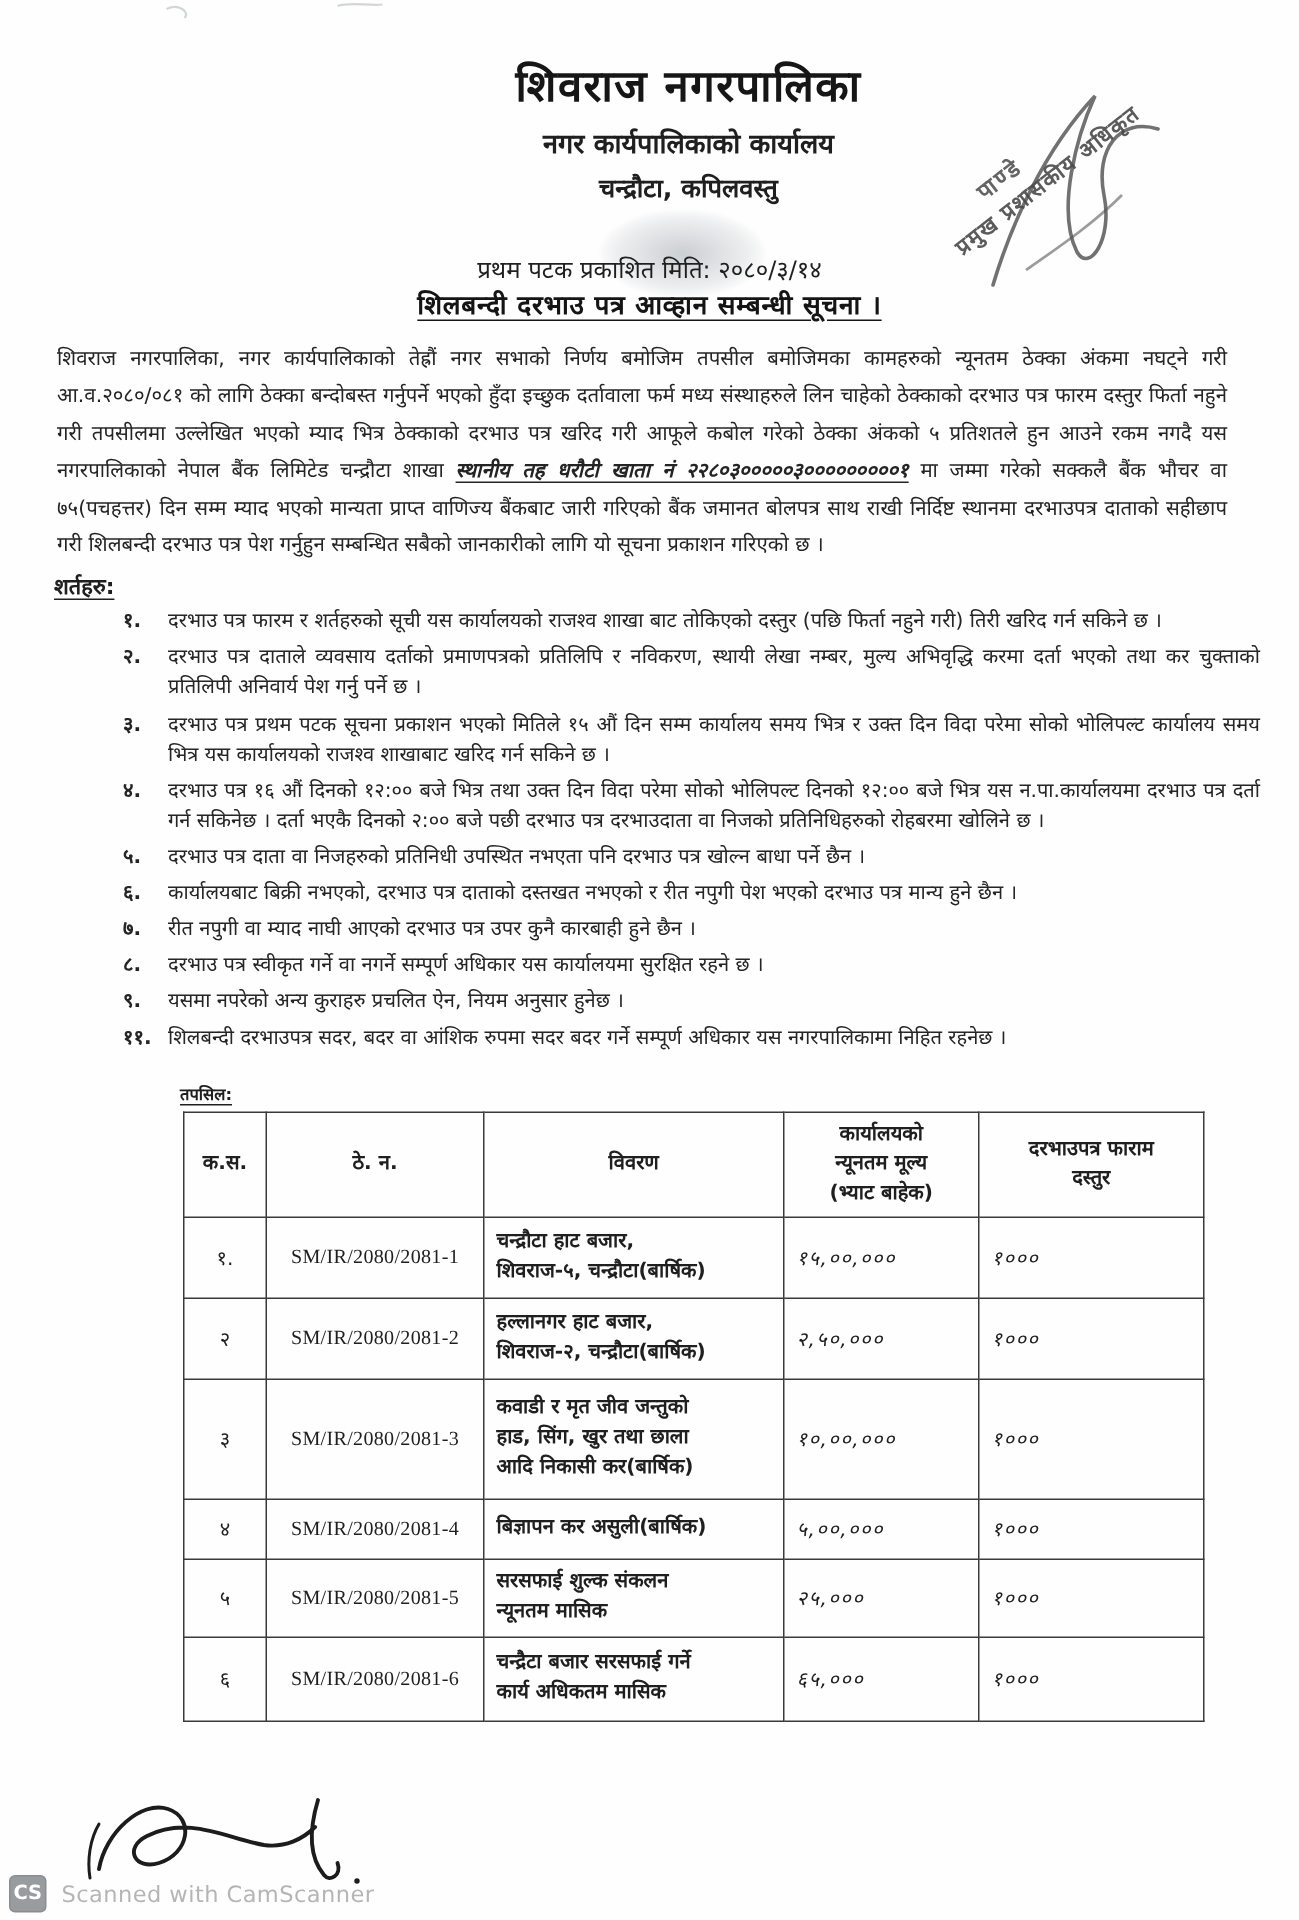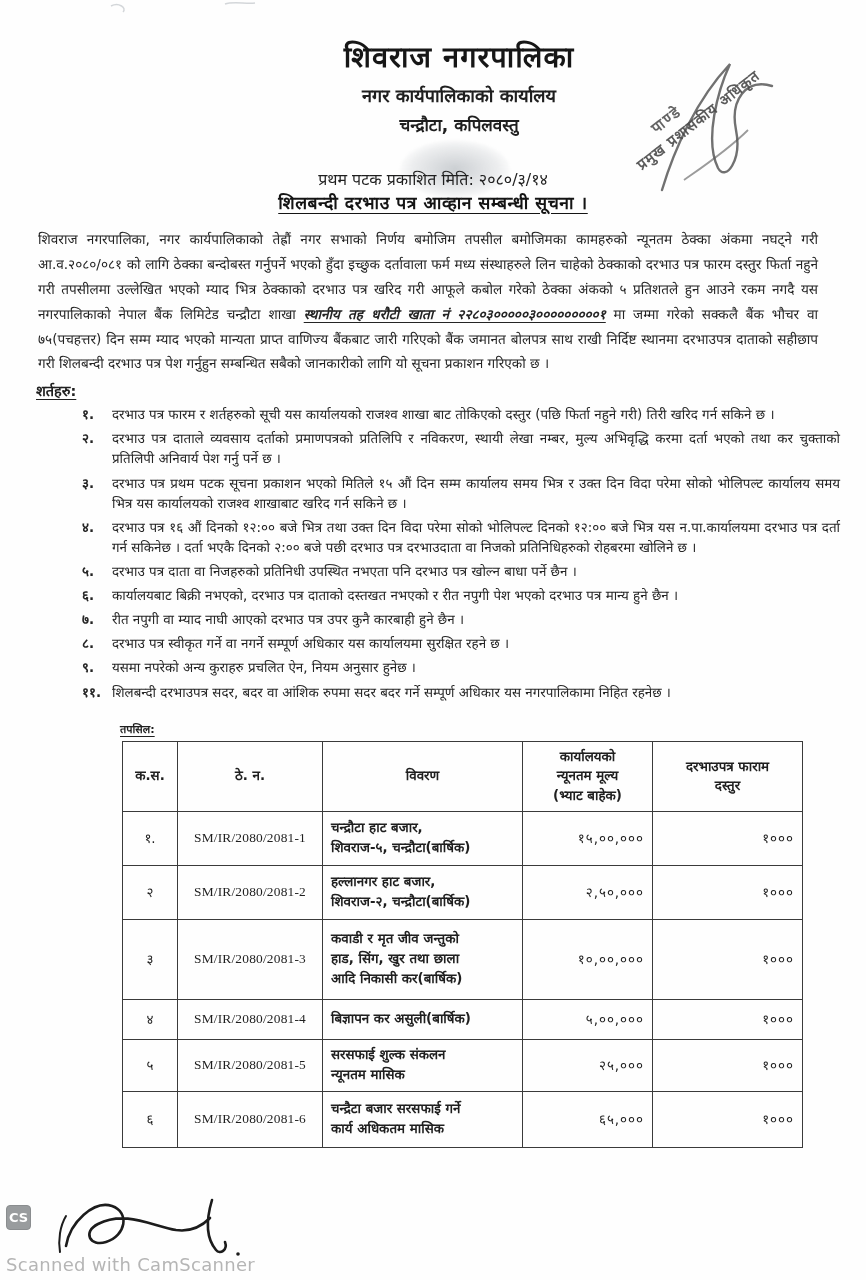--- a/index.html
+++ b/index.html
@@ -53,43 +53,43 @@
   table.schedule {
     margin-left:122px; width:680px; border-collapse:collapse; table-layout:fixed;
   }
   table.schedule th, table.schedule td {
     border:1.4px solid #3a3a3a; padding:3px 8px; font-size:13.4px; vertical-align:middle;
   }
   table.schedule th { font-weight:bold; text-align:center; white-space:pre-line; line-height:1.45; }
   td.c-sn { text-align:center; font-size:14px; }
   td.c-no { text-align:center; font-family:"Liberation Serif", serif; font-size:13.5px; letter-spacing:.2px; }
   td.c-desc { font-weight:bold; white-space:pre-line; line-height:1.5; }
-  td.c-price, td.c-fee { text-align:right; font-size:15px; letter-spacing:1px; }
+  td.c-price, td.c-fee { text-align:left; font-size:15px; letter-spacing:1px;font-style:italic; }
   
   .stamp-area { position:absolute; right:2px; top:30px; width:250px; height:200px; pointer-events:none; }
   .stamp-rotated {
     position:absolute; left:18px; top:108px; width:230px;
     transform:rotate(-38deg); transform-origin:left center;
     color:#4a4a4a; text-align:left;
   }
   .stamp-name { font-size:15px; font-weight:600; opacity:.85; letter-spacing:2px; margin-left:34px; }
   .stamp-designation { font-size:14.5px; font-weight:600; opacity:.9; letter-spacing:1px; }
   .stamp-sig-svg { position:absolute; left:30px; top:0px; }
   .doc-signature { position:absolute; left:52px; top:1192px; }
   .corner-marks { position:absolute; left:105px; top:0; opacity:.5; }
   .footer-watermark {
-    position:absolute; left:6px; bottom:5px; display:flex; gap:24px;flex-direction:column;
+    position:absolute; left:6px; bottom:5px; display:flex; align-items:center; gap:10px;
   }
   .cs-badge {
     width:25px; height:25px; border-radius:4px; background:#999c9e;
     color:#ffffff; font-size:13px; font-weight:bold;
     display:flex; align-items:center; justify-content:center;
     border:1px solid #8a8d8f;
   }
-  .watermark-text { font-size:18px; color:#b5b5b5; letter-spacing:.3px; }
+  .watermark-text { font-size:15px; color:#b5b5b5; letter-spacing:.3px; }
 </style>
 </head>
 <body>
 
 <div class="page">
 
   
   <svg class="corner-marks" width="160" height="22" viewBox="0 0 160 22">
     <path d="M6 6 C14 2 22 8 18 12" stroke="#aab0b6" stroke-width="1.5" fill="none"></path>
     <path d="M120 4 C128 1 140 4 150 3" stroke="#aab0b6" stroke-width="1.5" fill="none"></path>

